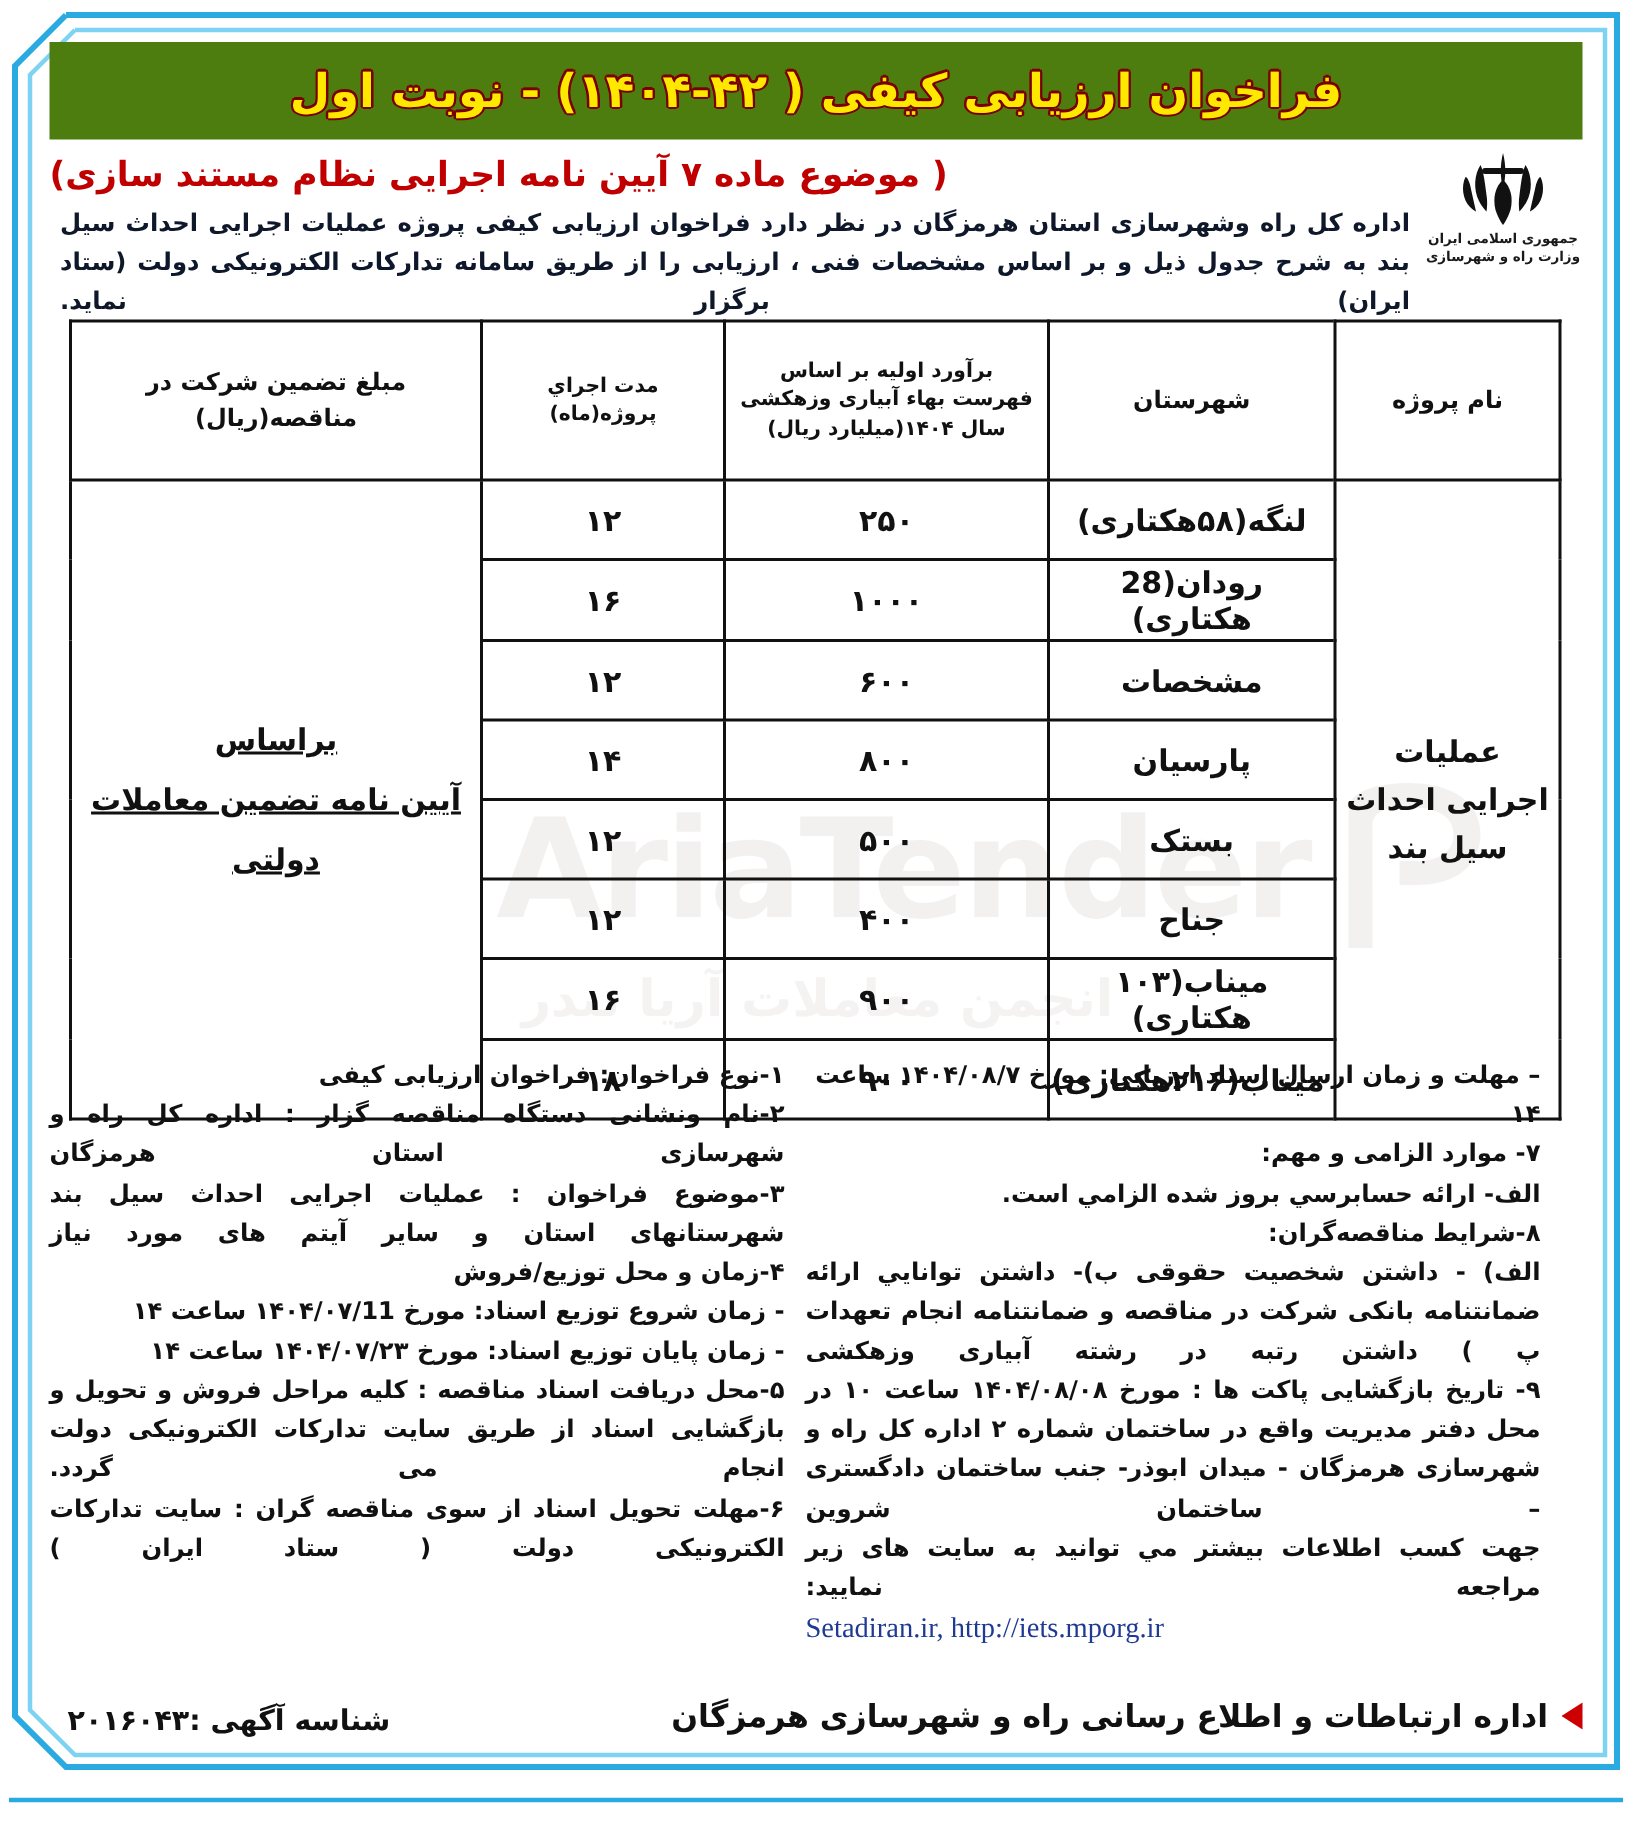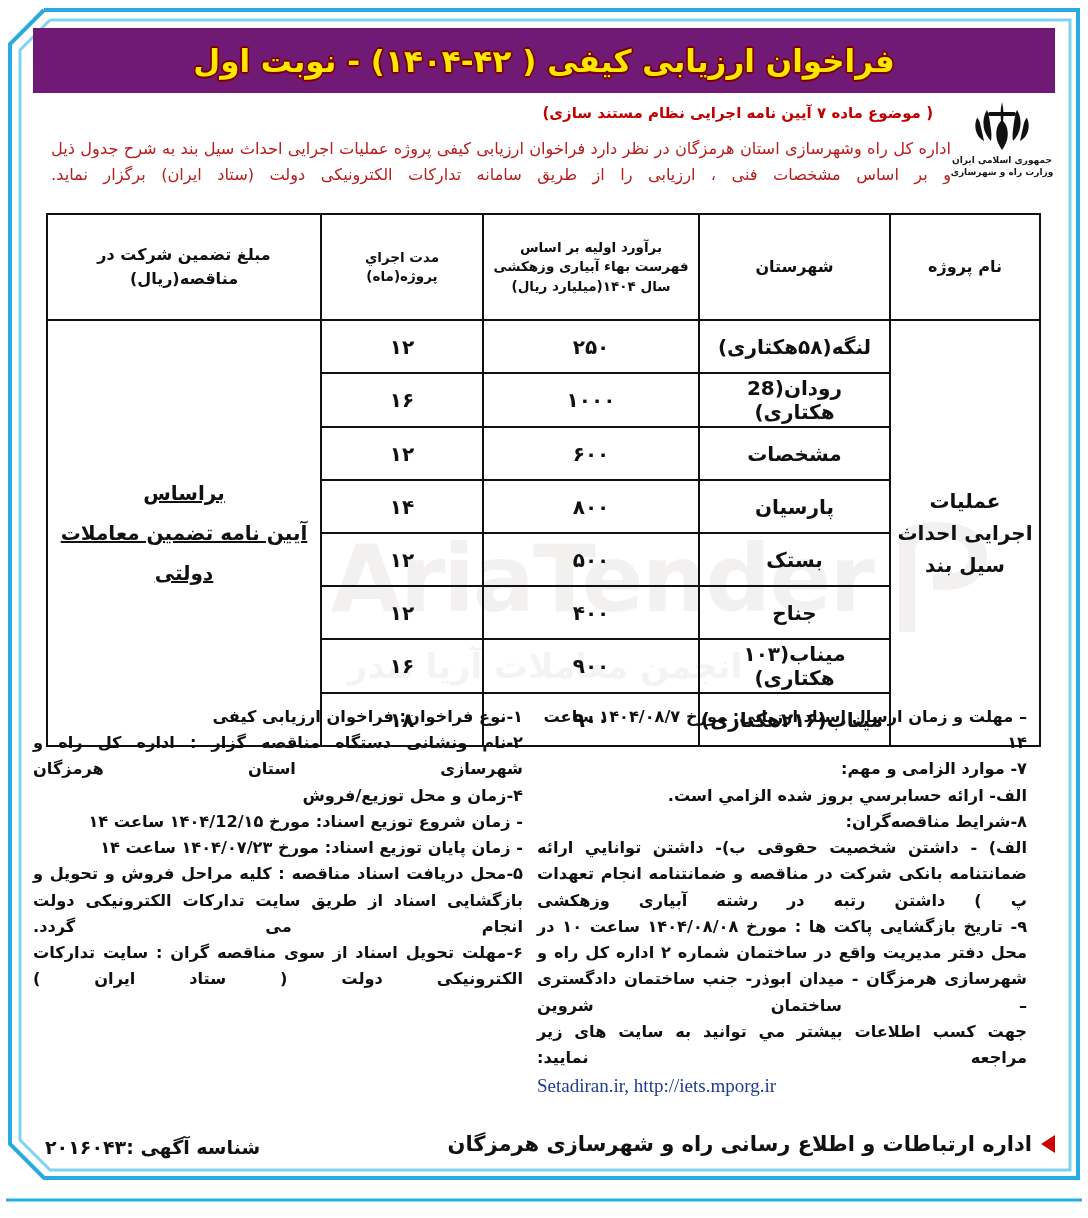--- a/index.html
+++ b/index.html
@@ -45,21 +45,21 @@
     text-align:center;
     font-size:34px;color:#ece6e6;font-weight:700;
     direction:rtl;letter-spacing:2px;
   }
 
   
   .header-bar{
     position:absolute;
     left:33px;top:28px;
     width:1022px;height:65px;
-    background:#701a75;
+    background:#4d7c0f;
     z-index:3;
   }
   .header-title{
     position:absolute;
     left:0;top:0;width:1022px;height:65px;
     display:flex;align-items:center;justify-content:center;
     color:#ffe800;
     font-size:31px;font-weight:700;
     letter-spacing:0px;
     text-shadow:
@@ -82,30 +82,30 @@
   .emblem-cap{
     font-size:9px;color:#1a1a1a;line-height:1.25;
     font-weight:700;margin-top:1px;
     font-family:"DejaVu Sans",sans-serif;
   }
 
   
   .subtitle{
     position:absolute;
     left:33px;top:104px;width:900px;
-    text-align:right;
+    text-align:left;
     color:#c00000;
-    font-size:15px;font-weight:700;
+    font-size:23px;font-weight:700;
     z-index:3;
   }
   .intro{
     position:absolute;
-    left:51px;top:136px;width:900px;
-    color:#b91c1c;
-    font-size:16.2px;font-weight:400;
+    left:40px;top:136px;width:900px;
+    color:#0f172a;
+    font-size:16.2px;font-weight:700;
     line-height:1.62;
     text-align:justify;
     text-align-last:justify;
     z-index:3;
   }
 
   
   .tbl-wrap{
     position:absolute;
     left:48px;top:213px;
@@ -312,22 +312,23 @@
         </tr>
       </tbody>
     </table>
   </div>
 
   <div class="body-cols">
 
     <div class="col">
       <p class="p-r">۱-نوع فراخوان: فراخوان ارزیابی کیفی</p>
       <p class="p-just">۲-نام ونشانی دستگاه مناقصه گزار : اداره کل راه و شهرسازی استان هرمزگان</p>
+      <p class="p-just">۳-موضوع فراخوان : عملیات اجرایی احداث سیل بند شهرستانهای استان و سایر آیتم های مورد نیاز</p>
       <p class="p-r">۴-زمان و محل توزیع/فروش</p>
-      <p class="p-r">- زمان شروع توزیع اسناد:   مورخ  ۱۴۰۴/12/۱۵ ساعت ۱۴</p>
+      <p class="p-r">- زمان شروع توزیع اسناد:   مورخ  ۱۴۰۴/۰۷/11 ساعت ۱۴</p>
       <p class="p-r">- زمان پایان توزیع اسناد:   مورخ  ۱۴۰۴/۰۷/۲۳ ساعت ۱۴</p>
       <p class="p-just">۵-محل دریافت اسناد مناقصه : کلیه مراحل فروش و تحویل و بازگشایی اسناد از طریق سایت تدارکات الکترونیکی دولت  انجام می گردد.</p>
       <p class="p-just">۶-مهلت تحویل اسناد از سوی مناقصه گران : سایت تدارکات الکترونیکی دولت ( ستاد ایران )</p>
     </div>
 
     <div class="col">
       <p class="p-r">– مهلت و زمان ارسال اسناد ارزیابی:   مورخ ۱۴۰۴/۰۸/۷ ساعت ۱۴</p>
       <p class="p-r">۷- موارد الزامی و مهم:</p>
       <p class="p-r">الف-  ارائه  حسابرسي بروز شده الزامي است.</p>
       <p class="p-r">۸-شرایط مناقصه‌گران:</p>

